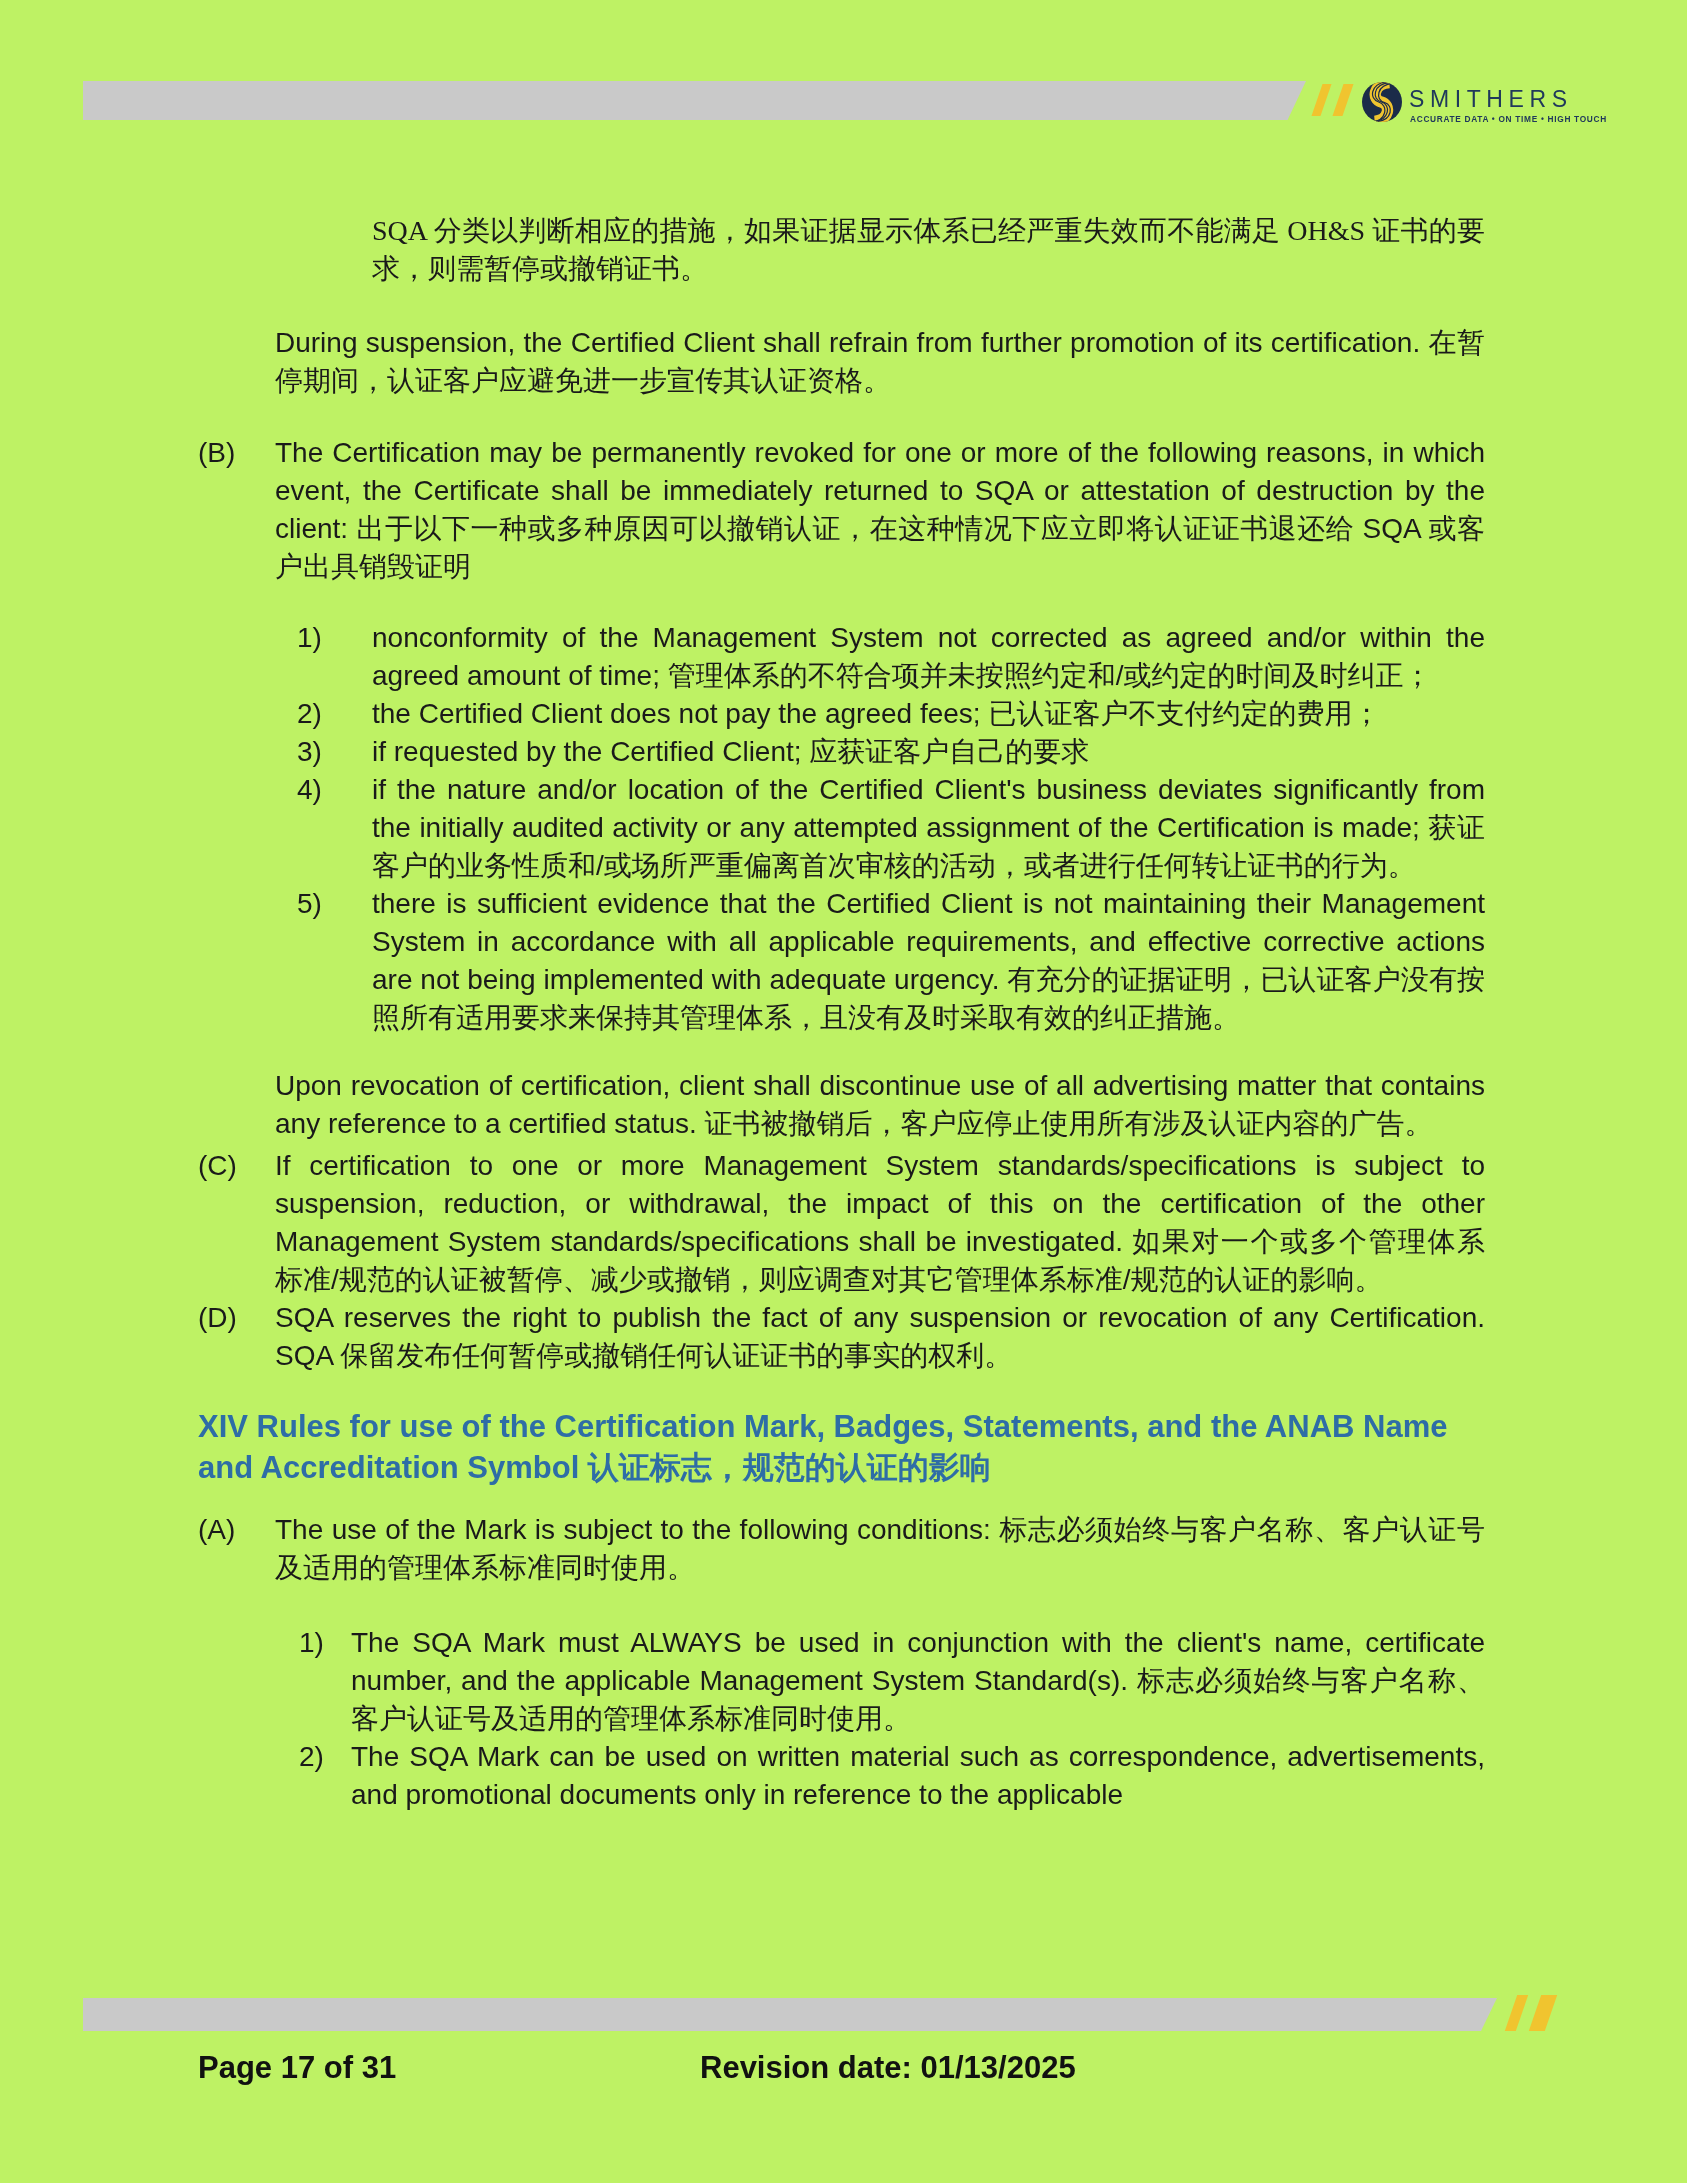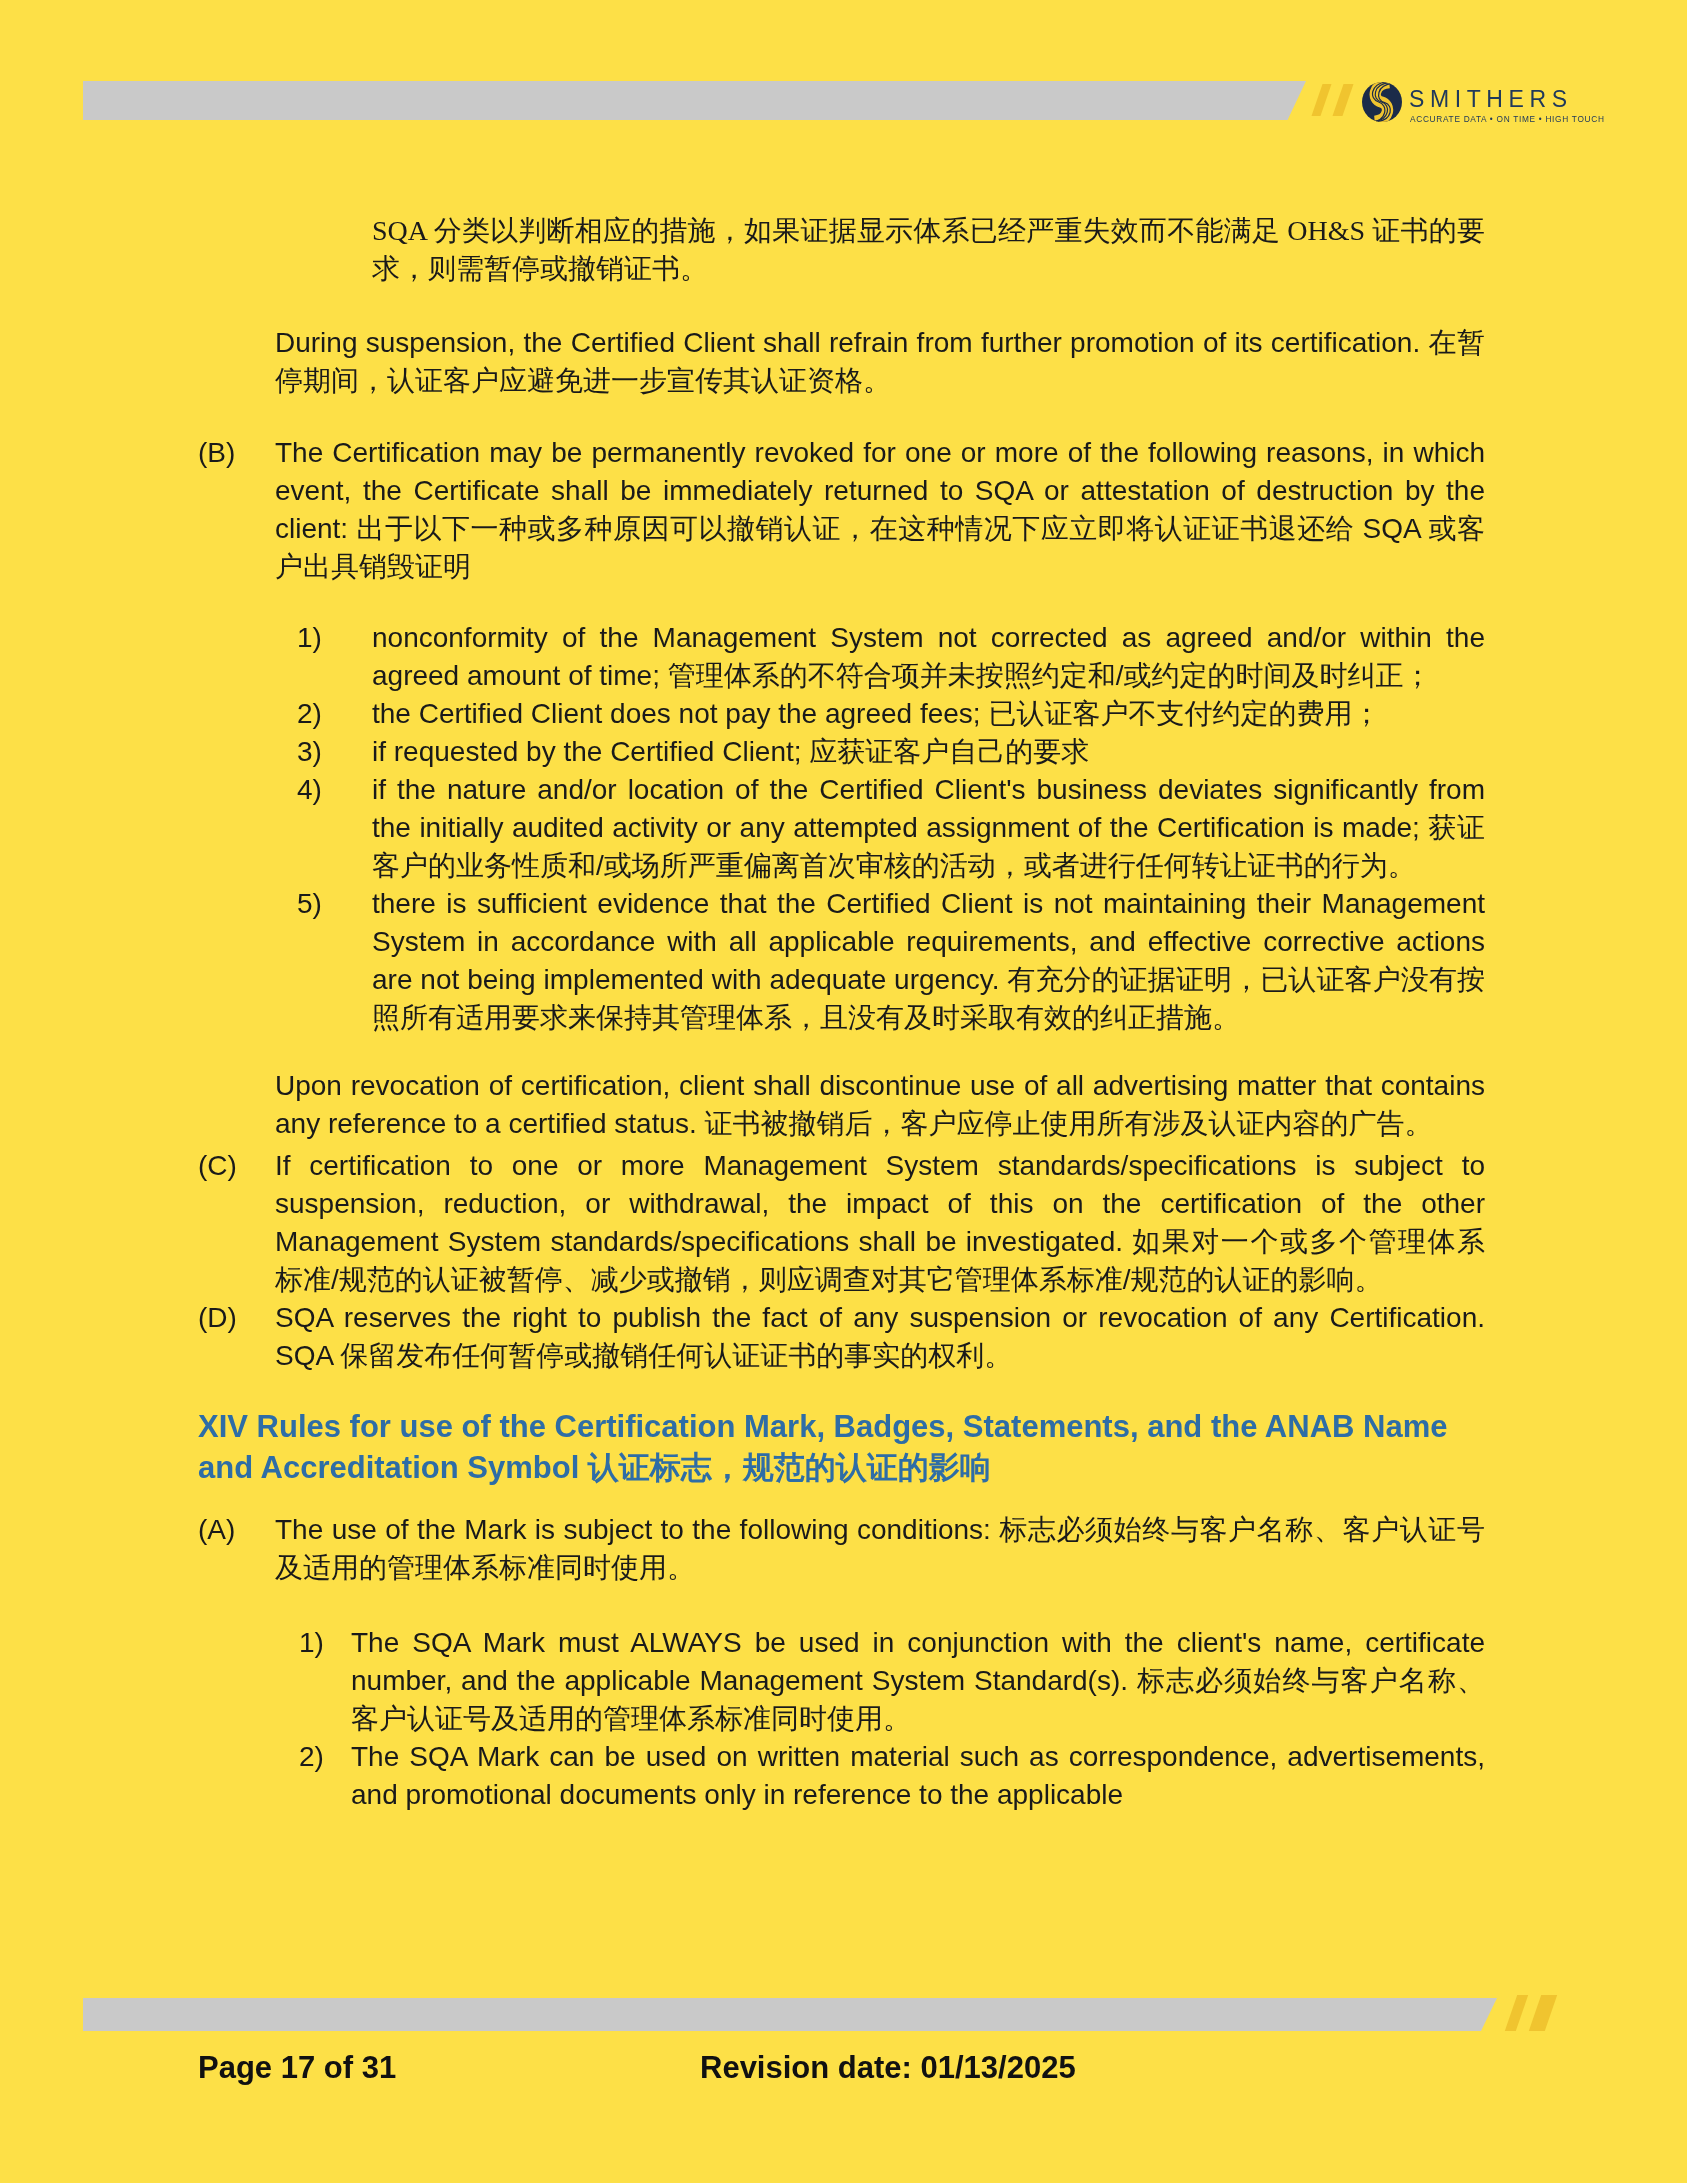--- a/index.html
+++ b/index.html
@@ -1,17 +1,17 @@
 <!DOCTYPE html>
 <html style="font-size:10.6px"><head>
 <meta charset="utf-8">
 <style>
   html,body { margin:0; padding:0; background:#ffffff; }
   .page {
-    position:relative; width:1687px; height:2183px; background:#fde047;
+    position:relative; width:1687px; height:2183px; background:#bef264;
     overflow:hidden; color:#1a1a1a;
     font-family:"Liberation Sans", sans-serif;
   }
 
   
   .bar { position:absolute; background:#c9c9c9; }
   .bar.header { left:83px; top:81px; width:1223px; height:39px;
     clip-path:polygon(0 0,100% 0,calc(100% - 18.5px) 100%,0 100%); }
   .bar.footer { left:83px; top:1998px; width:1414px; height:33px;
     clip-path:polygon(0 0,100% 0,calc(100% - 16px) 100%,0 100%); }
@@ -19,21 +19,21 @@
   .slash.h1 { left:1317px; top:84px; width:8.6px; height:32px; }
   .slash.h2 { left:1338px; top:84px; width:10px; height:32px; }
   .slash.f1 { left:1511px; top:1995px; width:11.2px; height:36px; }
   .slash.f2 { left:1535px; top:1995px; width:16px; height:36px; }
 
   
   .logo-circle { position:absolute; left:1362px; top:82px; width:40px; height:40px; }
   .brand { position:absolute; left:1409px; top:86px; width:159px;
     font-size:23px; letter-spacing:5.6px; font-weight:500; color:#20395b; }
   .tagline { position:absolute; left:1410px; top:114px; width:172px;
-    font-size:8.3px; letter-spacing:0.7px; font-weight:400; color:#20395b; white-space:nowrap; }
+    font-size:8.3px; letter-spacing:0.7px; font-weight:700; color:#20395b; white-space:nowrap; }
 
   
   .footer-text { position:absolute; top:2050px; font-size:31px; font-weight:700; color:#111; }
   .footer-text.page-num { left:198px; }
   .footer-text.revision { left:700px; }
 
   
   .content { position:absolute; left:198px; top:191px; width:1287px;
     font-size:28px; line-height:38px;margin-top:21px; }
   .serif { font-family:"Liberation Serif", serif; }

